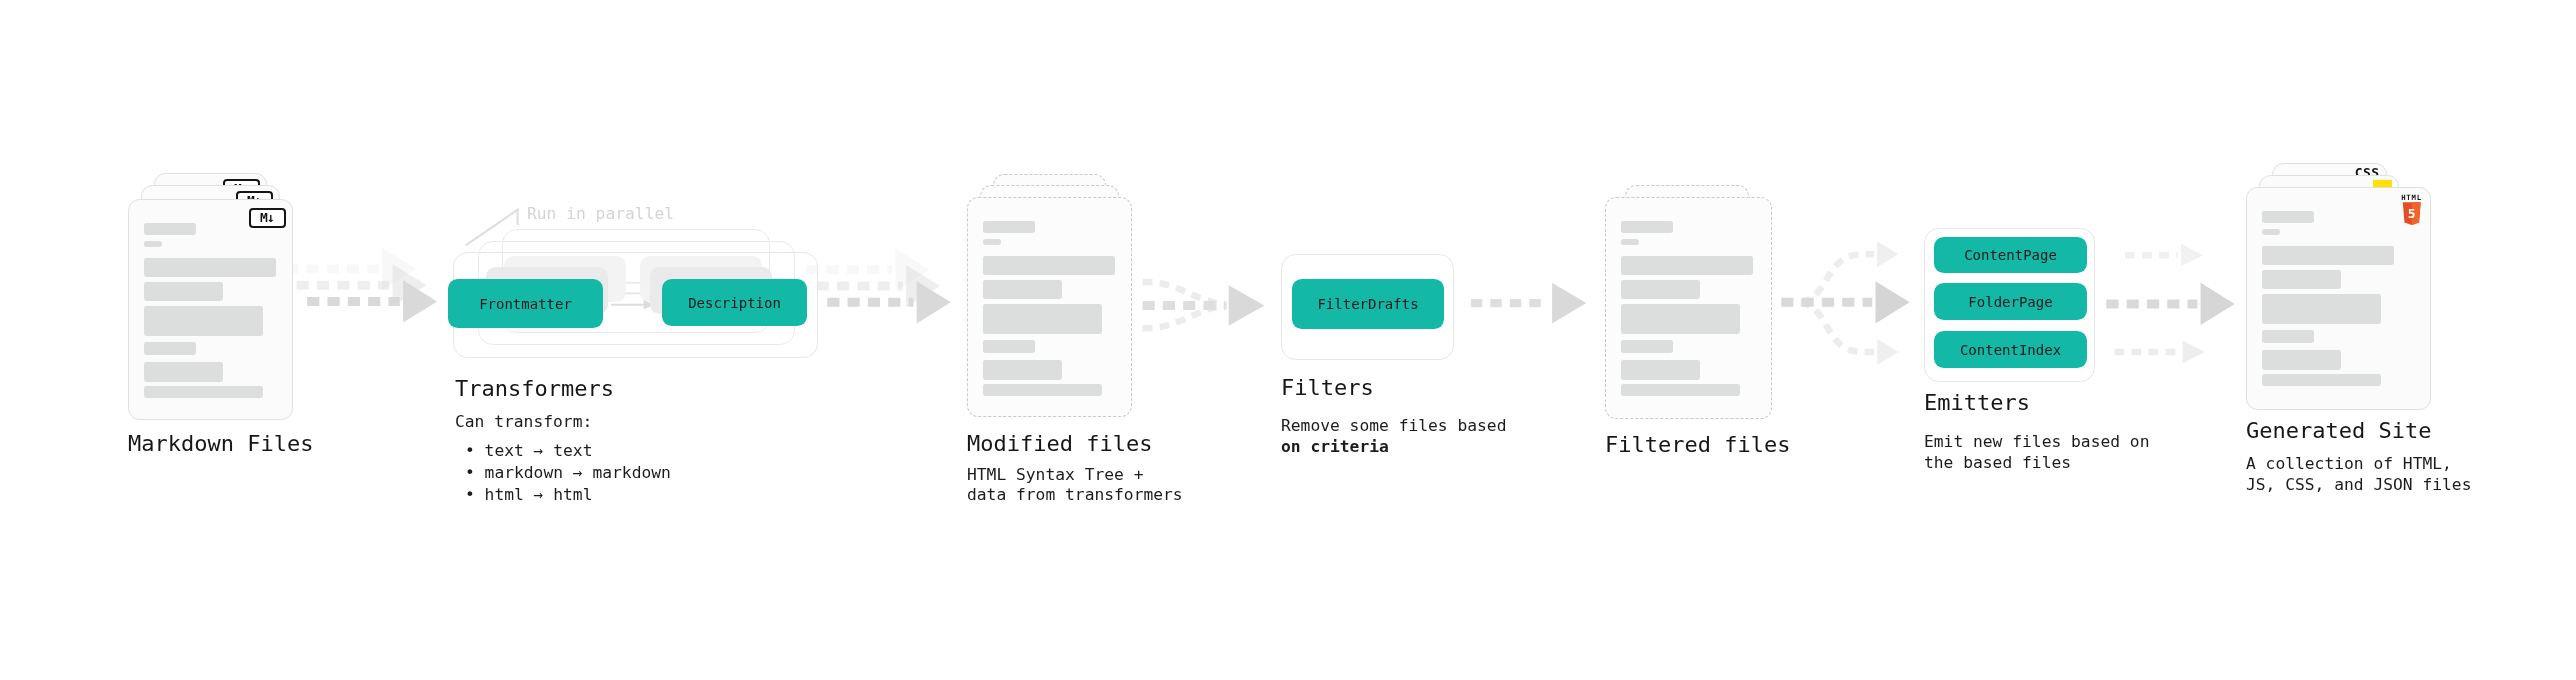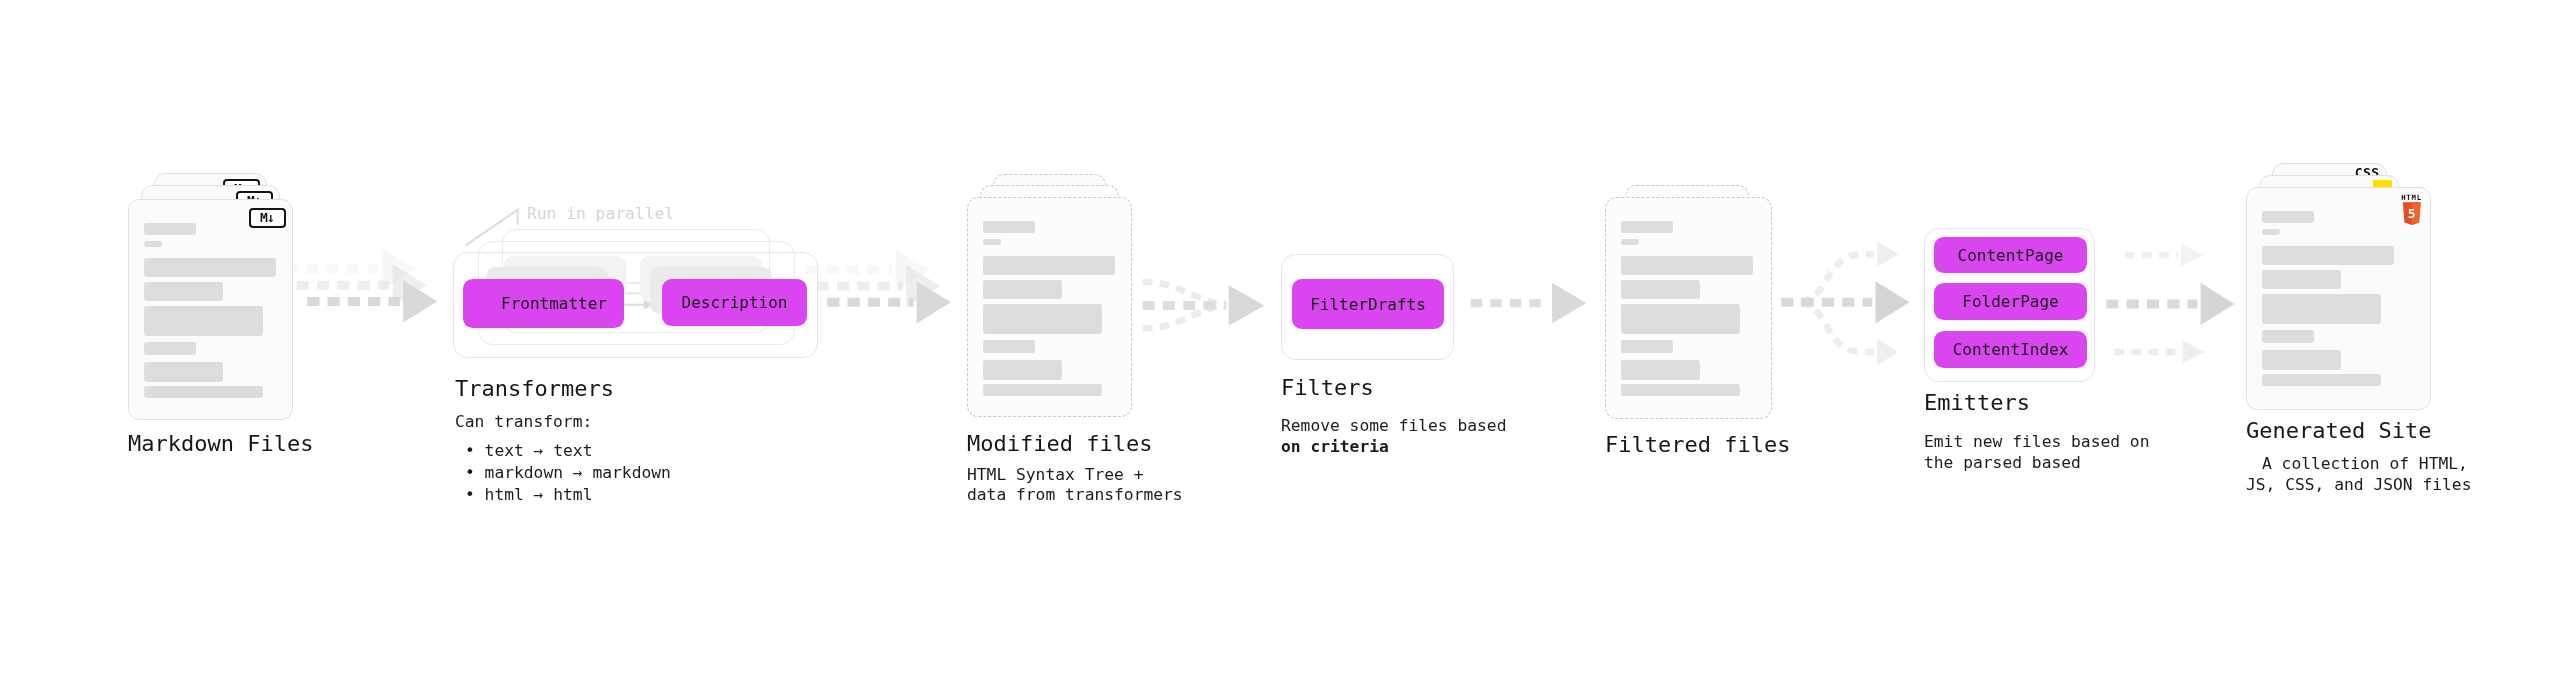--- a/index.html
+++ b/index.html
@@ -20,22 +20,22 @@
   .b8{left:14.6px;top:186px;width:119px;height:12.2px;}
 
   .md-badge{position:absolute;right:6.5px;top:8.1px;width:37px;height:19.5px;background:#fff;
             border:2.4px solid #141414;border-radius:4.1px;box-sizing:border-box;display:flex;
             align-items:center;justify-content:center;font-size:13px;font-weight:bold;
             letter-spacing:-0.8px;color:#141414;line-height:1;}
   .md-badge.back{top:4.9px;}
 
   .obox{position:absolute;border:1.6px solid #e6e6e6;border-radius:14.6px;box-sizing:border-box;}
   .obox.ghostline{border-color:#eaeaea;}
-  .chip{position:absolute;background:#d946ef;border-radius:9.8px;display:flex;align-items:center;
-        justify-content:center;font-size:16px;color:#1c1c1c;white-space:nowrap;}
+  .chip{position:absolute;background:#14b8a6;border-radius:9.8px;display:flex;align-items:center;
+        justify-content:center;font-size:14px;color:#1c1c1c;white-space:nowrap;}
   .ghost{position:absolute;border-radius:9.8px;}
   .g1{background:#eaeaea;}
   .g2{background:#f3f3f3;}
 
   .h{position:absolute;font-size:22px;font-weight:500;white-space:nowrap;color:#161616;}
   .sub{position:absolute;font-size:16.3px;white-space:nowrap;color:#1c1c1c;}
   .note{position:absolute;font-size:16.3px;white-space:nowrap;color:#d4d4d4;}
 
   .css-badge{position:absolute;display:flex;flex-direction:column;align-items:center;}
   .css-badge .txt{font-size:13px;font-weight:bold;color:#111;line-height:1;letter-spacing:0.4px;}
@@ -140,21 +140,21 @@
     <div class="h" style="left:128px;top:431px;">Markdown Files</div>
   </div>
 
   <div>
     <div class="obox ghostline" style="left:502px;top:229px;width:268px;height:104px;"></div>
     <div class="obox ghostline" style="left:478px;top:241px;width:317px;height:104px;"></div>
     <div class="obox" style="left:453px;top:252px;width:365px;height:106px;"></div>
 
     <div class="ghost g2" style="left:504px;top:256px;width:122px;height:46px;"></div>
     <div class="ghost g1" style="left:486px;top:267px;width:122px;height:47px;"></div>
-    <div class="chip" style="left:463px;top:279px;width:140px;height:49px;padding-left:21px;">Frontmatter</div>
+    <div class="chip" style="left:448px;top:279px;width:155px;height:49px;">Frontmatter</div>
 
     <div class="ghost g2" style="left:640px;top:256px;width:122px;height:46px;"></div>
     <div class="ghost g1" style="left:650px;top:267px;width:122px;height:47px;"></div>
     <div class="chip" style="left:662px;top:279px;width:145px;height:47px;">Description</div>
 
     <div class="note" style="left:527px;top:204px;">Run in parallel</div>
 
     <div class="h" style="left:455px;top:376px;">Transformers</div>
     <div class="sub" style="left:455px;top:412px;">Can transform:</div>
     <div class="sub" style="left:465px;top:441px;">• text → text</div>
@@ -203,21 +203,21 @@
     <div class="h" style="left:1605px;top:432px;">Filtered files</div>
   </div>
 
   <div>
     <div class="obox" style="left:1924px;top:228px;width:171px;height:154px;"></div>
     <div class="chip" style="left:1934px;top:237px;width:153px;height:36px;">ContentPage</div>
     <div class="chip" style="left:1934px;top:283px;width:153px;height:37px;">FolderPage</div>
     <div class="chip" style="left:1934px;top:331px;width:153px;height:37px;">ContentIndex</div>
     <div class="h" style="left:1924px;top:390px;">Emitters</div>
     <div class="sub" style="left:1924px;top:432px;">Emit new files based on</div>
-    <div class="sub" style="left:1924px;top:453px;">the parsed based</div>
+    <div class="sub" style="left:1924px;top:453px;">the based files</div>
   </div>
 
   <div>
     <div class="card" style="left:2272px;top:163px;width:115px;height:221px;">
       <div class="css-badge" style="right:6.5px;top:2.4px;">
         <div class="txt">CSS</div>
         <div class="bar-blue" style="background:#2965f1;"></div>
       </div>
     </div>
     <div class="card" style="left:2259px;top:175px;width:140px;height:221px;">
@@ -235,18 +235,18 @@
       <div class="bar b1"></div>
       <div class="bar b2"></div>
       <div class="bar b3"></div>
       <div class="bar b4"></div>
       <div class="bar b5"></div>
       <div class="bar b6"></div>
       <div class="bar b7"></div>
       <div class="bar b8"></div>
     </div>
     <div class="h" style="left:2246px;top:418px;">Generated Site</div>
-    <div class="sub" style="left:2246px;top:454px;margin-left:16px;">A collection of HTML,</div>
+    <div class="sub" style="left:2246px;top:454px;">A collection of HTML,</div>
     <div class="sub" style="left:2246px;top:475px;">JS, CSS, and JSON files</div>
   </div>
 
 </div>
 
 
 </body></html>

